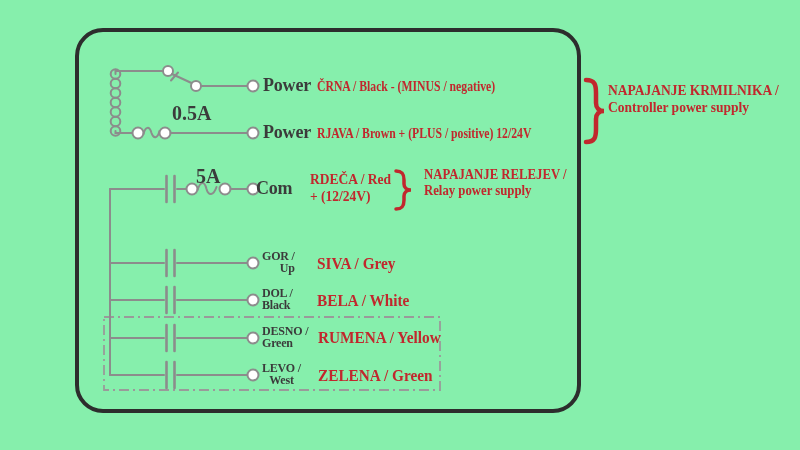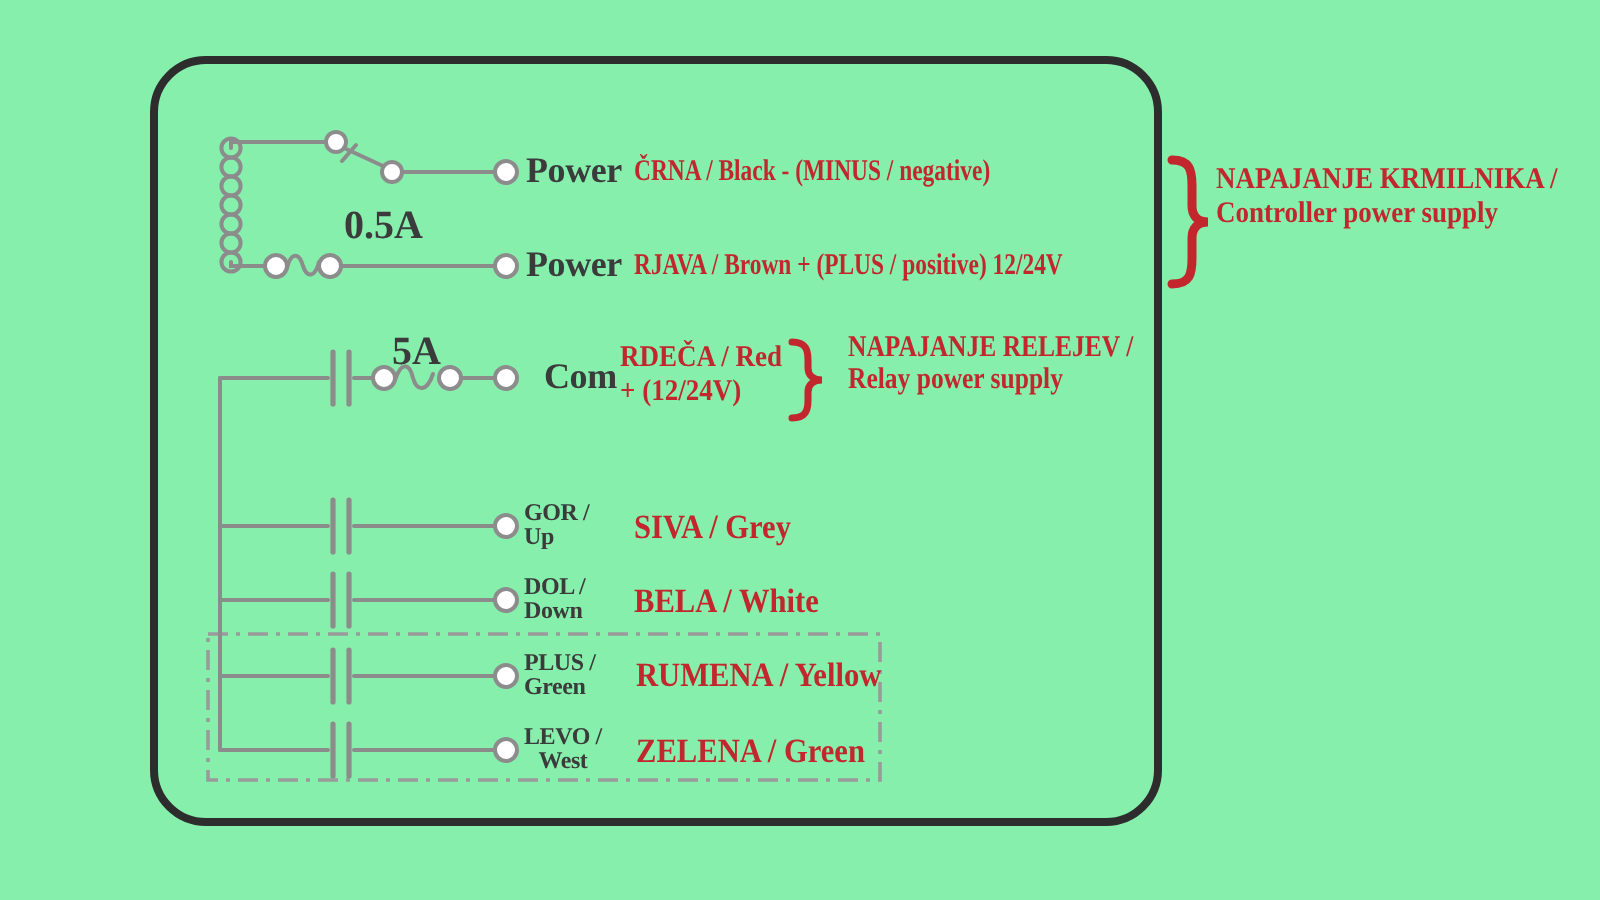--- a/index.html
+++ b/index.html
@@ -115,32 +115,32 @@
     </g>
 
     <g stroke="#c1272d" fill="none" stroke-linecap="round">
       <path d="M586,80 C595,80 596,85 596,93 L596,103 C596,108 599,111 604,111 C599,111 596,114 596,119 L596,129 C596,137 595,142 586,142" stroke-width="4.5"></path>
       <path d="M396,171 C403,171 404,175 404,180 L404,184 C404,187.5 406.5,190 411,190 C406.5,190 404,192.5 404,196 L404,200 C404,205 403,209 396,209" stroke-width="3.5"></path>
     </g>
   </svg>
 
   <div class="txt term-label" style="left:263px;top:76px;">Power</div>
   <div class="txt term-label" style="left:263px;top:123px;">Power</div>
-  <div class="txt term-label" style="left:272px;top:179px;">Com</div>
+  <div class="txt term-label" style="left:256px;top:179px;">Com</div>
 
-  <div class="txt stack" style="left:262px;top:250px;">
+  <div class="txt stack" style="left:262px;top:250px;text-align:right;">
     <span>GOR /</span>
     <span>Up</span>
   </div>
   <div class="txt stack" style="left:262px;top:287px;">
     <span>DOL /</span>
-    <span>Down</span>
+    <span>Black</span>
   </div>
   <div class="txt stack" style="left:262px;top:325px;">
-    <span>PLUS /</span>
+    <span>DESNO /</span>
     <span>Green</span>
   </div>
   <div class="txt stack" style="left:262px;top:362px;text-align:center;">
     <span>LEVO /</span>
     <span>West</span>
   </div>
 
   <div class="txt fuse-label" style="left:144px;top:103px;margin-left:28px;">0.5A</div>
   <div class="txt fuse-label" style="left:196px;top:166px;">5A</div>
 

